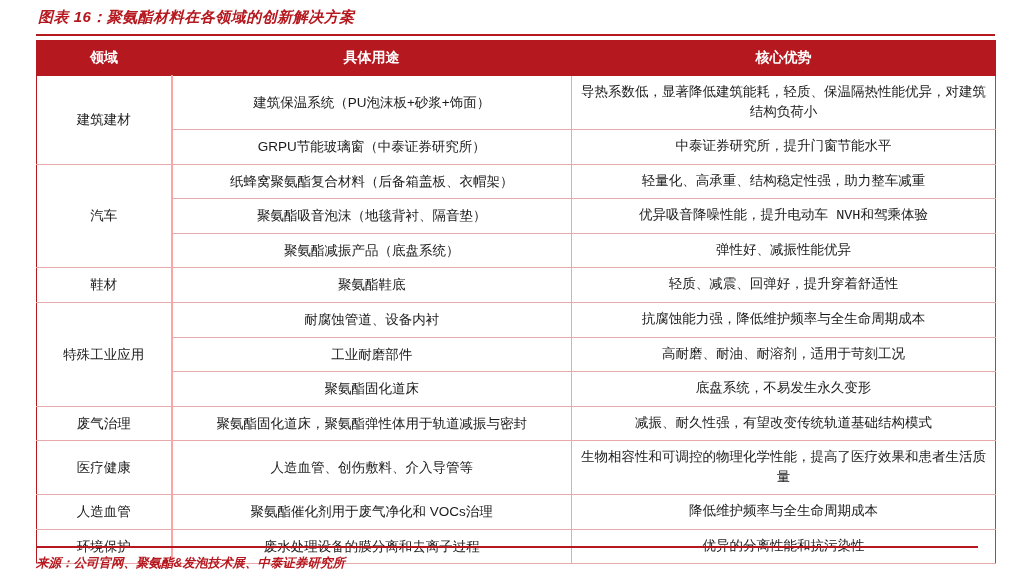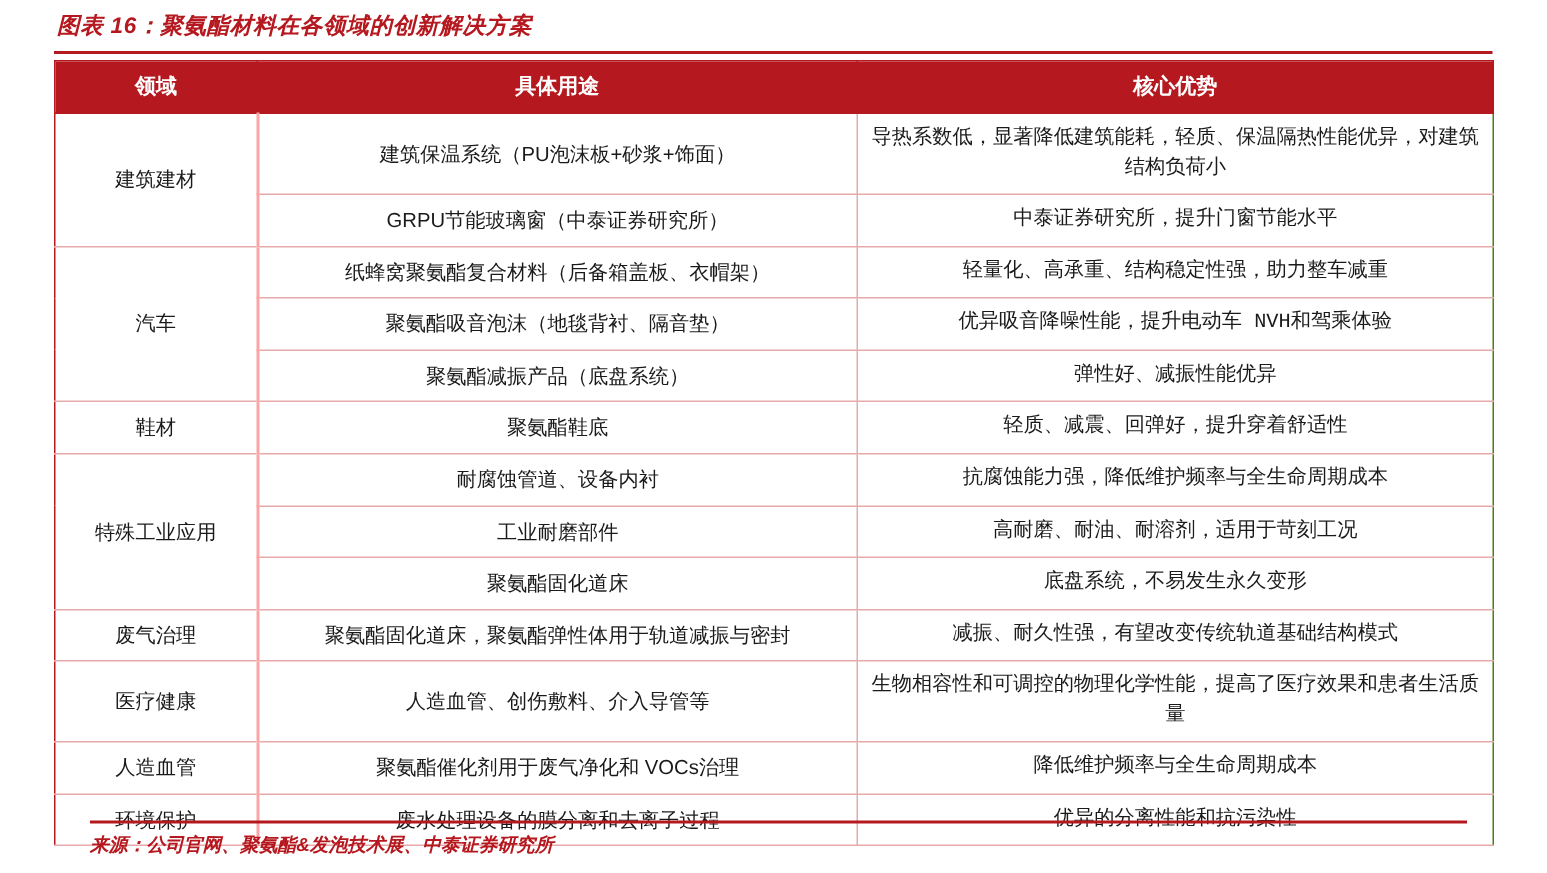--- a/index.html
+++ b/index.html
@@ -79,21 +79,20 @@
   table.main tr.group-top td {
     border-top: 1px solid #cf5b60;
   }
   .source-bar {
     position: absolute;
     left: 36px;
     right: 53px;
     bottom: 10px;
     border-top: 2px solid #b5181e;
     padding-top: 5px;
-    margin-left: 24px;
   }
   .source-text {
     font-size: 12.5px;
     font-style: italic;
     font-weight: bold;
     color: #b5181e;
     white-space: nowrap;
   }
 </style>
 </head>

